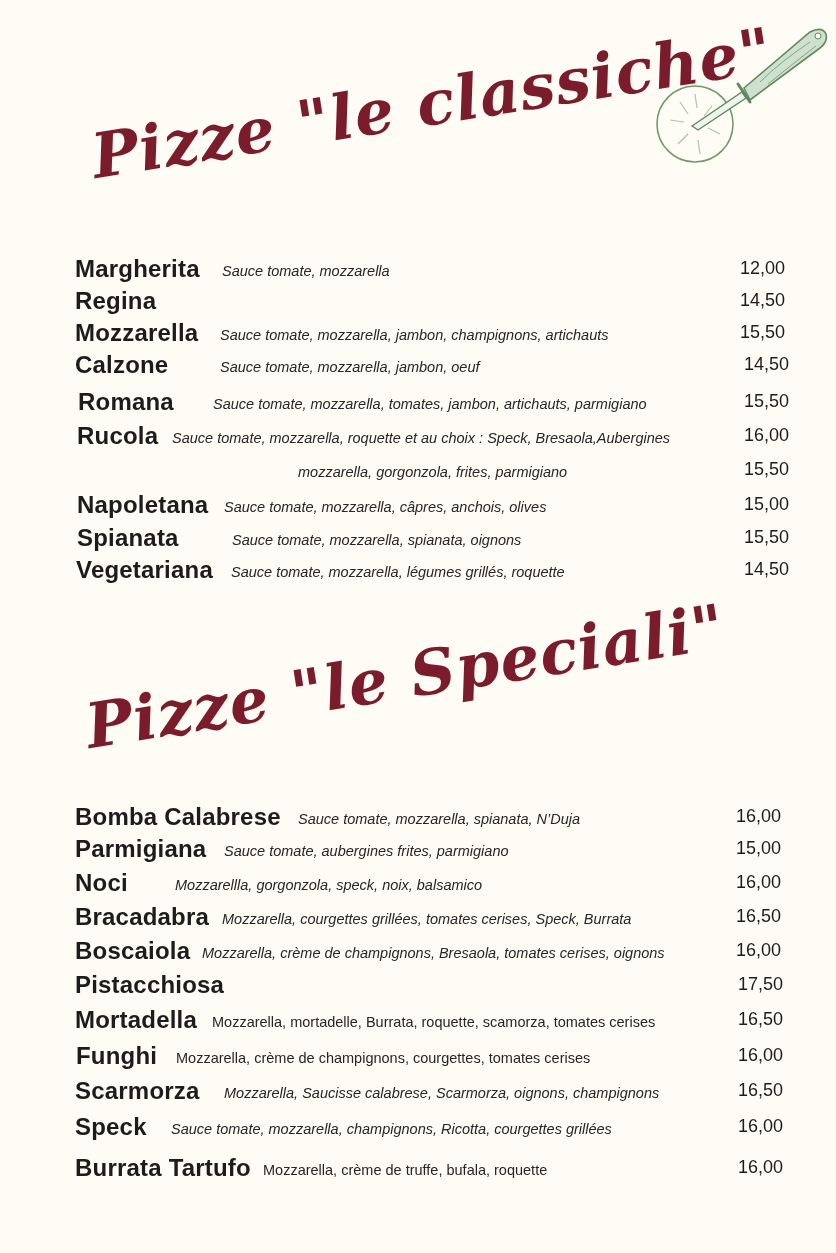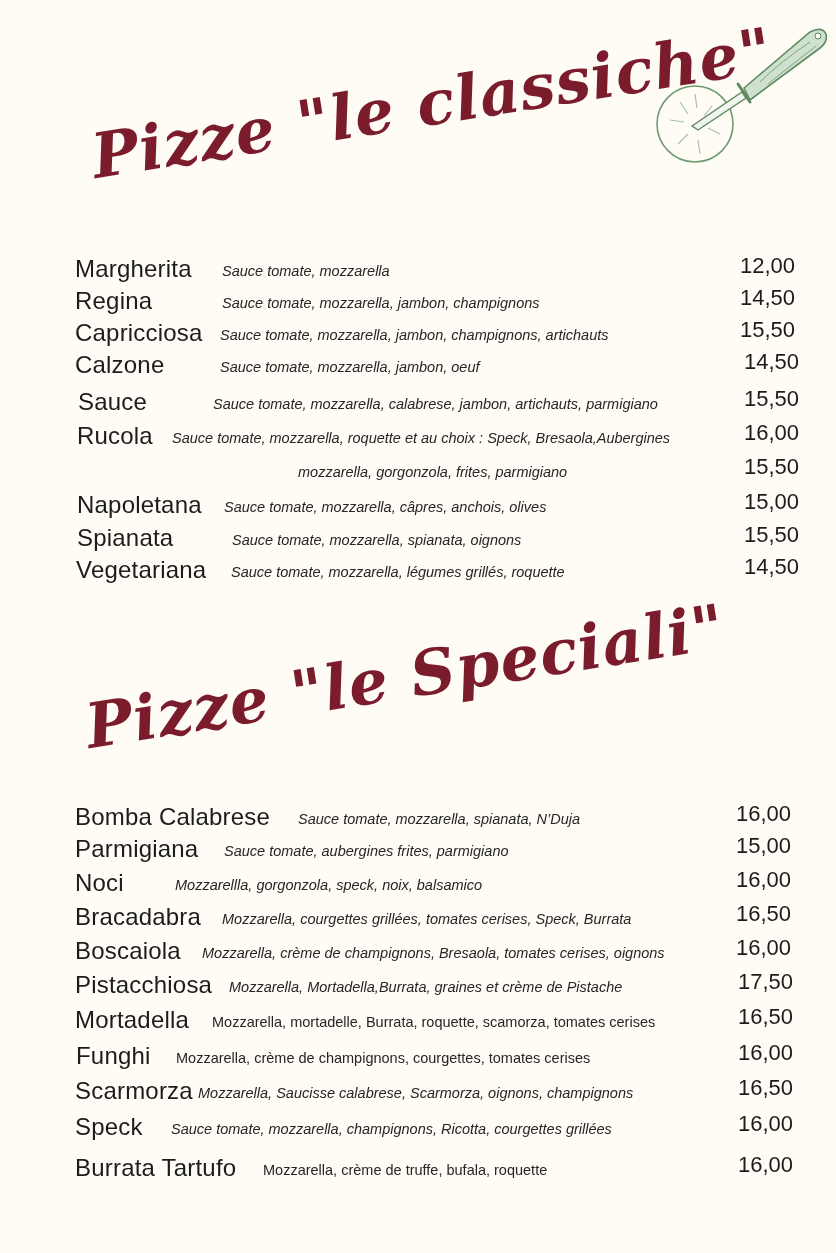--- a/index.html
+++ b/index.html
@@ -26,29 +26,30 @@
 
   .cutter {
     position: absolute; left: 650px; top: 22px; width: 180px; height: 150px;
   }
 
   .row { position: absolute; left: 0; width: 836px; height: 32px; }
   .name {
     position: absolute; left: 75px; bottom: 0;
     font-size: 24px; color: #1c1c1c; white-space: nowrap;
     letter-spacing: 0.2px;
+    font-weight: bold;
   }
   .desc {
     position: absolute; bottom: 4px;
     font-size: 14.5px; font-style: italic; color: #262626; white-space: nowrap;
   }
   .desc.upright { font-style: normal; margin-top: 8px; }
   .price {
     position: absolute; bottom: 4px;
-    font-size: 22px; color: #1c1c1c;
+    font-size: 18px; color: #1c1c1c;
   }
 </style>
 </head>
 <body>
 
 <h1 class="title t1">Pizze "le classiche"</h1>
 
 <div class="cutter">
   <svg width="180" height="150" viewBox="0 0 180 150">
     <circle cx="45" cy="102" r="38" fill="none" stroke="#6f9a6f" stroke-width="1.6"></circle>
@@ -71,36 +72,35 @@
 </div>
 
 <div>
   <div class="row" style="top:251px">
     <span class="name">Margherita</span>
     <span class="desc" style="left:222px">Sauce tomate, mozzarella</span>
     <span class="price" style="left:740px">12,00</span>
   </div>
   <div class="row" style="top:283px">
     <span class="name">Regina</span>
-    <span class="desc" style="left:222px">Sauce tomate, mozzarella, jambon, champignons</span>
     <span class="price" style="left:740px">14,50</span>
   </div>
   <div class="row" style="top:315px">
-    <span class="name">Capricciosa</span>
+    <span class="name">Mozzarella</span>
     <span class="desc" style="left:220px">Sauce tomate, mozzarella, jambon, champignons, artichauts</span>
     <span class="price" style="left:740px">15,50</span>
   </div>
   <div class="row" style="top:347px">
     <span class="name">Calzone</span>
     <span class="desc" style="left:220px">Sauce tomate, mozzarella, jambon, oeuf</span>
     <span class="price" style="left:744px">14,50</span>
   </div>
   <div class="row" style="top:384px">
-    <span class="name" style="left:78px">Sauce</span>
-    <span class="desc" style="left:213px">Sauce tomate, mozzarella, calabrese, jambon, artichauts, parmigiano</span>
+    <span class="name" style="left:78px">Romana</span>
+    <span class="desc" style="left:213px">Sauce tomate, mozzarella, tomates, jambon, artichauts, parmigiano</span>
     <span class="price" style="left:744px">15,50</span>
   </div>
   <div class="row" style="top:418px">
     <span class="name" style="left:77px">Rucola</span>
     <span class="desc" style="left:172px">Sauce tomate, mozzarella, roquette et au choix : Speck, Bresaola,Aubergines</span>
     <span class="price" style="left:744px">16,00</span>
   </div>
   <div class="row" style="top:452px">
     <span class="desc" style="left:298px">mozzarella, gorgonzola, frites, parmigiano</span>
     <span class="price" style="left:744px">15,50</span>
@@ -145,36 +145,35 @@
     <span class="desc" style="left:222px">Mozzarella, courgettes grillées, tomates cerises, Speck, Burrata</span>
     <span class="price" style="left:736px">16,50</span>
   </div>
   <div class="row" style="top:933px">
     <span class="name">Boscaiola</span>
     <span class="desc" style="left:202px">Mozzarella, crème de champignons, Bresaola, tomates cerises, oignons</span>
     <span class="price" style="left:736px">16,00</span>
   </div>
   <div class="row" style="top:967px">
     <span class="name">Pistacchiosa</span>
-    <span class="desc" style="left:229px">Mozzarella, Mortadella,Burrata, graines et crème de Pistache</span>
     <span class="price" style="left:738px">17,50</span>
   </div>
   <div class="row" style="top:1002px">
     <span class="name">Mortadella</span>
     <span class="desc upright" style="left:212px">Mozzarella, mortadelle, Burrata, roquette, scamorza, tomates cerises</span>
     <span class="price" style="left:738px">16,50</span>
   </div>
   <div class="row" style="top:1038px">
     <span class="name" style="left:76px">Funghi</span>
     <span class="desc upright" style="left:176px">Mozzarella, crème de champignons, courgettes, tomates cerises</span>
     <span class="price" style="left:738px">16,00</span>
   </div>
   <div class="row" style="top:1073px">
     <span class="name">Scarmorza</span>
-    <span class="desc" style="left:198px">Mozzarella, Saucisse calabrese, Scarmorza, oignons, champignons</span>
+    <span class="desc" style="left:224px">Mozzarella, Saucisse calabrese, Scarmorza, oignons, champignons</span>
     <span class="price" style="left:738px">16,50</span>
   </div>
   <div class="row" style="top:1109px">
     <span class="name">Speck</span>
     <span class="desc" style="left:171px">Sauce tomate, mozzarella, champignons, Ricotta, courgettes grillées</span>
     <span class="price" style="left:738px">16,00</span>
   </div>
   <div class="row" style="top:1150px">
     <span class="name">Burrata Tartufo</span>
     <span class="desc upright" style="left:263px">Mozzarella, crème de truffe, bufala, roquette</span>

